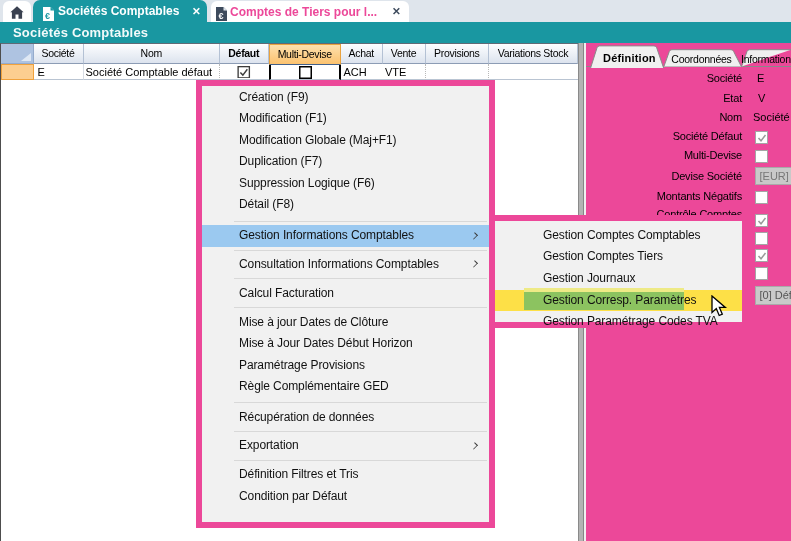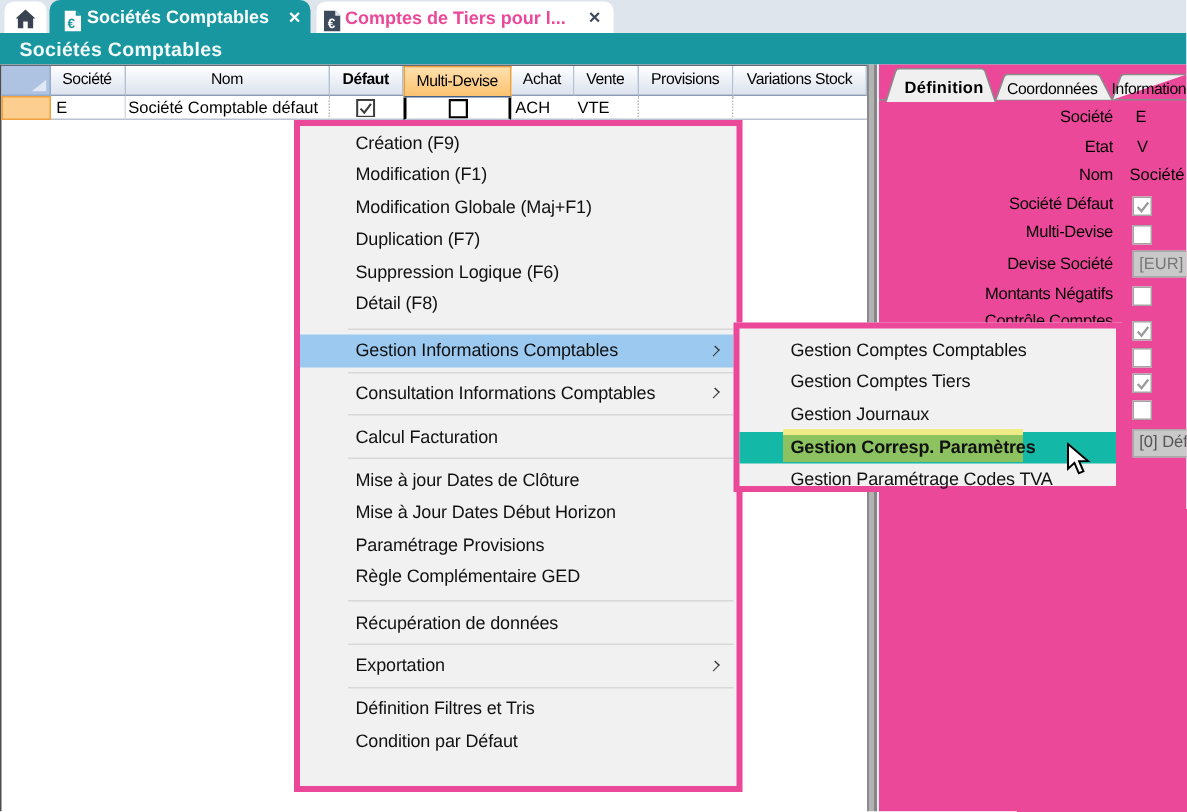--- a/index.html
+++ b/index.html
@@ -34,29 +34,29 @@
 
 
 #panel { left:586px; top:43px; width:205px; height:498px; background:#ec4899; }
 .plabel { position:absolute; right:49px; font-size:11px; letter-spacing:-0.2px; color:#000; white-space:nowrap; }
 .pval { position:absolute; left:171px; font-size:11px; color:#000; white-space:nowrap; }
 .pcheck { position:absolute; left:168.5px; width:13px; height:13px; background:#fff; border:1px solid #a5a5a5; }
 .pcheck svg { position:absolute; left:0.5px; top:1px; }
 .pbtn { position:absolute; left:168.5px; width:42px; background:#c9c9c9; border:1px solid #a9a9a9; font-size:11px; color:#777; line-height:17px; padding-left:4px; white-space:nowrap; overflow:hidden;}
 
 
-.menu { background:#f1f1f1; border:4px solid #ec4899; }
+.menu { background:#f1f1f1; border:6px solid #ec4899; }
 #mainmenu { left:196px; top:80px; width:299px; height:448px; padding-top:0.5px; }
 .mi { height:21.5px; line-height:21.5px; font-size:12px; letter-spacing:-0.1px; color:#111; padding-left:37px; position:relative; white-space:nowrap;}
 .msep { height:1px; background:#d8d8d8; margin:3.7px 2px 3.7px 32px; }
 .mi .arr { position:absolute; right:12px; top:7.4px; width:6.4px; height:6.4px; border-right:1.4px solid #3a3a3a; border-top:1.4px solid #3a3a3a; transform:rotate(45deg) scaleX(0.72); transform-origin:center; }
 .hl { background:#9bc9f0; }
 #submenu { left:489px; top:215px; width:259px; height:113px; padding-top:3.6px; }
-#submenu .mi { height:21.7px; line-height:21.7px; padding-left:34px; }
-#smhl { background:#14b8a6;font-weight:bold; }
+#submenu .mi { height:21.7px; line-height:21.7px; padding-left:48px; }
+#smhl { background:#fde047; }
 #smhl .anno { position:absolute; left:29px; top:-1.8px; width:160px; height:22.3px;
   background:linear-gradient(#eeea86 0 3.8px, #8cc360 3.8px 100%); }
 #smhl span { position:relative; }
 .over { z-index:5; }
 </style>
 </head>
 <body>
 <div id="stage">
 
   <div id="topstrip" class="abs"></div>

